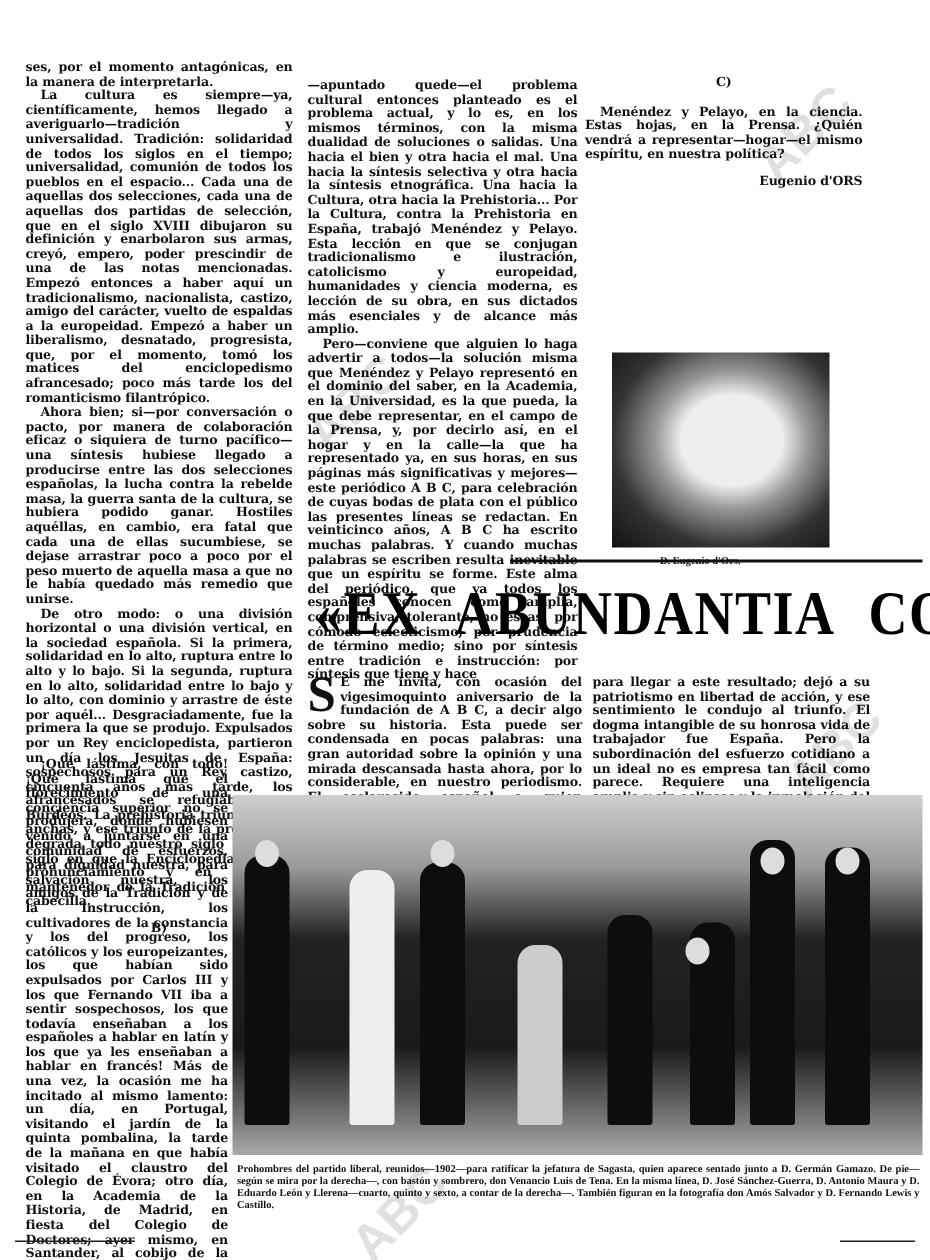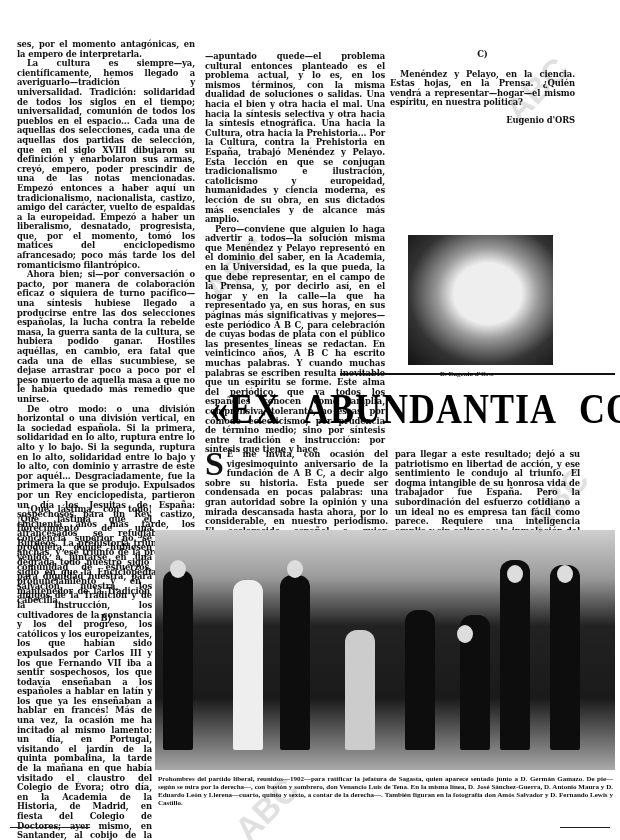--- a/index.html
+++ b/index.html
@@ -18,21 +18,21 @@
   .figure{position:absolute;bottom:20px;width:30px;background:#0d0d0d;border-radius:12px 12px 2px 2px;}
   .head{position:absolute;width:16px;height:18px;border-radius:50%;background:#ddd;}
   .caption{position:absolute;font-family:Liberation Serif, serif;font-weight:bold;font-size:7px;line-height:8px;}
   .watermark{position:absolute;font-family:"Liberation Sans",sans-serif;font-size:34px;color:rgba(0,0,0,0.12);transform:rotate(-45deg);font-weight:bold;}
   .bottom-rule{position:absolute;top:827px;height:1px;background:#222;}
 </style>
 </head>
 <body>
 
 <div class="col" style="left:17px;top:40px;width:178px;">
-  <p class="noindent">ses, por el momento antagónicas, en la empero de interpretarla.</p>
+  <p class="noindent">ses, por el momento antagónicas, en la manera de interpretarla.</p>
   <p>La cultura es siempre—ya, científicamente, hemos llegado a averiguarlo—tradición y universalidad. Tradición: solidaridad de todos los siglos en el tiempo; universalidad, comunión de todos los pueblos en el espacio... Cada una de aquellas dos selecciones, cada una de aquellas dos partidas de selección, que en el siglo XVIII dibujaron su definición y enarbolaron sus armas, creyó, empero, poder prescindir de una de las notas mencionadas. Empezó entonces a haber aquí un tradicionalismo, nacionalista, castizo, amigo del carácter, vuelto de espaldas a la europeidad. Empezó a haber un liberalismo, desnatado, progresista, que, por el momento, tomó los matices del enciclopedismo afrancesado; poco más tarde los del romanticismo filantrópico.</p>
   <p>Ahora bien; si—por conversación o pacto, por manera de colaboración eficaz o siquiera de turno pacífico—una síntesis hubiese llegado a producirse entre las dos selecciones españolas, la lucha contra la rebelde masa, la guerra santa de la cultura, se hubiera podido ganar. Hostiles aquéllas, en cambio, era fatal que cada una de ellas sucumbiese, se dejase arrastrar poco a poco por el peso muerto de aquella masa a que no le había quedado más remedio que unirse.</p>
   <p>De otro modo: o una división horizontal o una división vertical, en la sociedad española. Si la primera, solidaridad en lo alto, ruptura entre lo alto y lo bajo. Si la segunda, ruptura en lo alto, solidaridad entre lo bajo y lo alto, con dominio y arrastre de éste por aquél... Desgraciadamente, fue la primera la que se produjo. Expulsados por un Rey enciclopedista, partieron un día los Jesuitas de España: sospechosos para un Rey castizo, cincuenta años más tarde, los afrancesados se refugiaban en Burdeos. La prehistoria triunfó a sus anchas, y ese triunfo de la prehistoria degrada todo nuestro siglo XIX... El siglo en que la Enciclopedia baja al pronunciamiento y en que el mantenedor de la Tradición se llama cabecilla.</p>
   <p class="center" style="margin:8px 0 !important;">B)</p>
 </div>
 <div class="col" style="left:17px;top:505px;width:135px;">
   <p>¡Qué lástima, con todo! ¡Qué lástima que el florecimiento de una conciencia superior no se produjera, donde hubiesen venido a juntarse en una comunidad de esfuerzos, para dignidad nuestra, para salvación nuestra, los amigos de la Tradición y de la Instrucción, los cultivadores de la constancia y los del progreso, los católicos y los europeizantes, los que habían sido expulsados por Carlos III y los que Fernando VII iba a sentir sospechosos, los que todavía enseñaban a los españoles a hablar en latín y los que ya les enseñaban a hablar en francés! Más de una vez, la ocasión me ha incitado al mismo lamento: un día, en Portugal, visitando el jardín de la quinta pombalina, la tarde de la mañana en que había visitado el claustro del Colegio de Évora; otro día, en la Academia de la Historia, de Madrid, en fiesta del Colegio de Doctores; ayer mismo, en Santander, al cobijo de la Biblioteca Menéndez y Pelayo.</p>
 
 </div>
 

